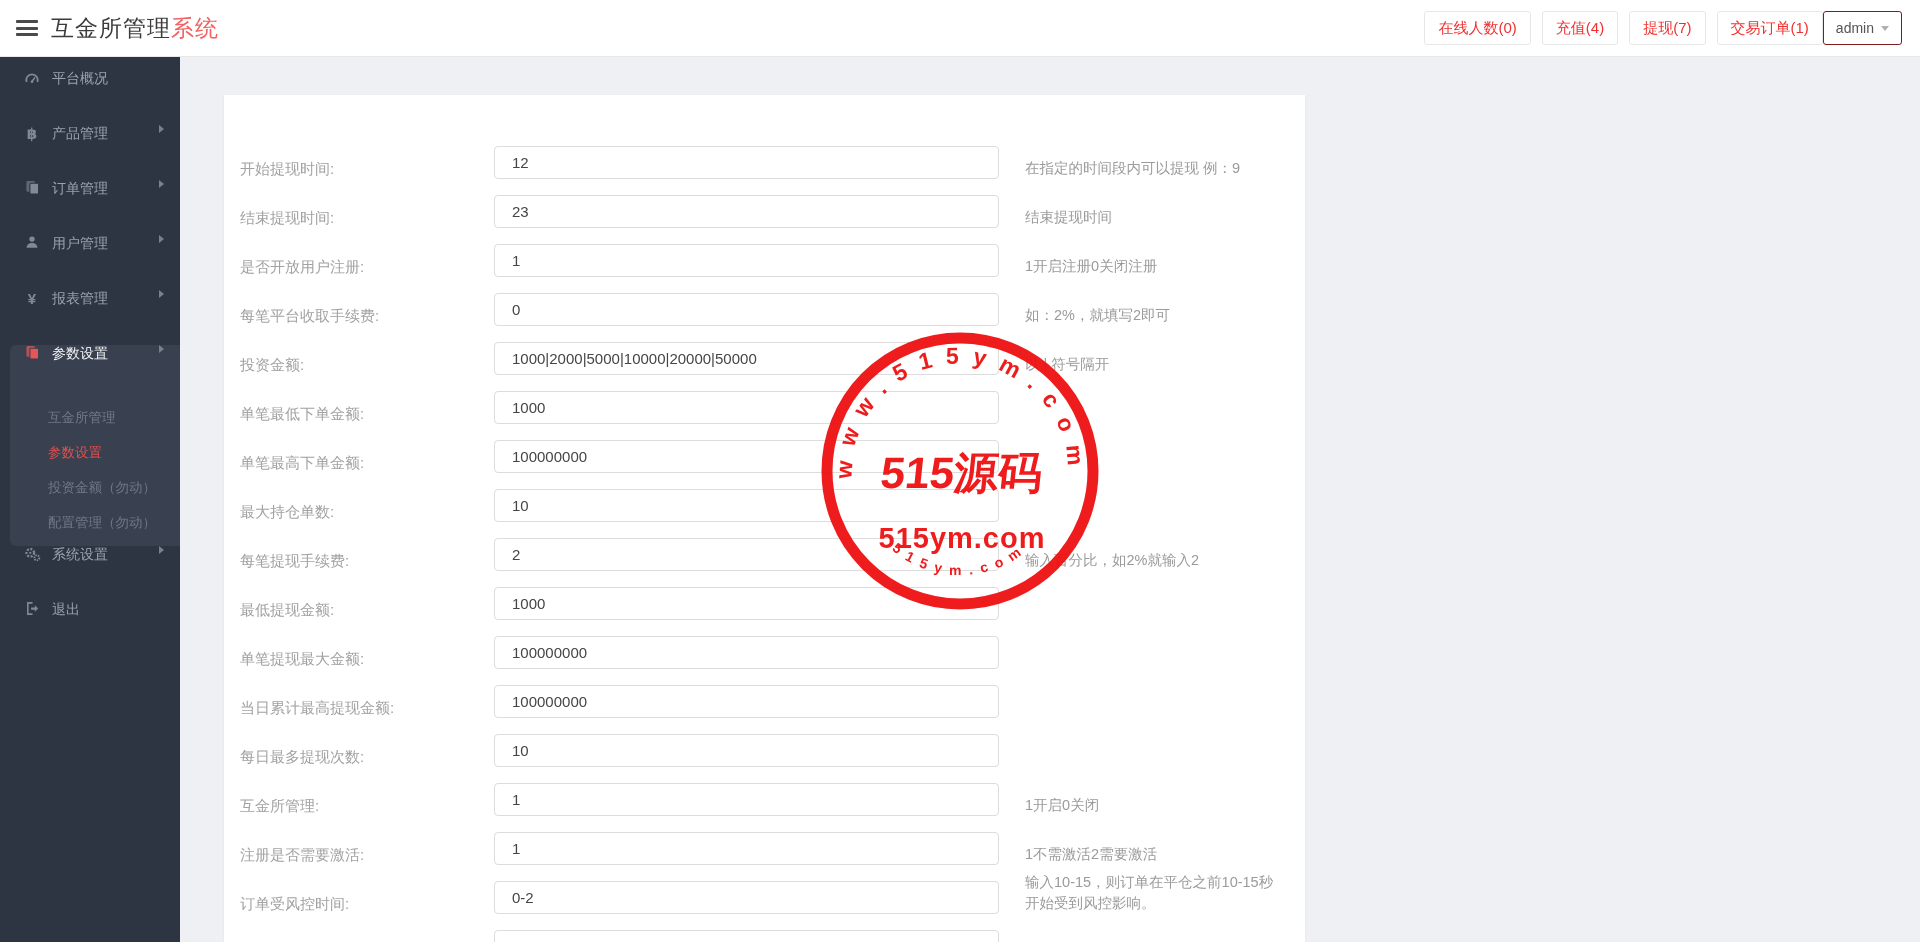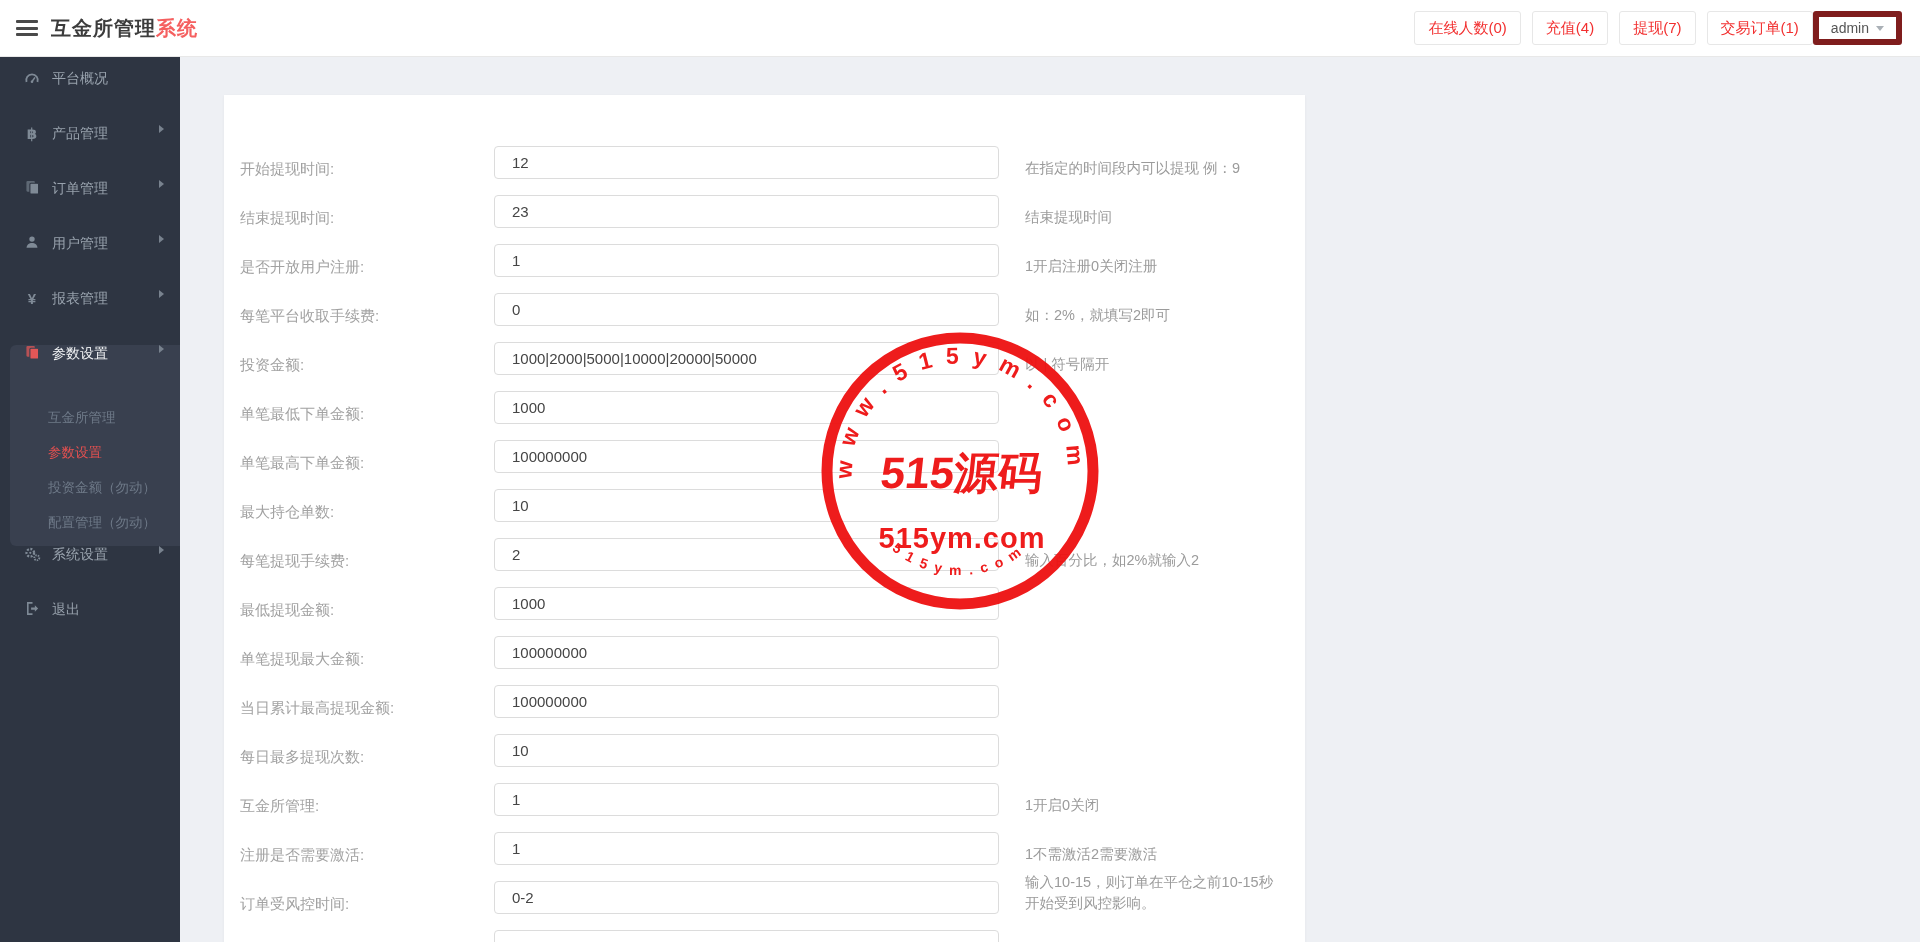--- a/index.html
+++ b/index.html
@@ -4,26 +4,26 @@
 <style>
   * { margin:0; padding:0; box-sizing:border-box; }
   html,body { width:1920px; height:942px; overflow:hidden; background:#eef0f4;
     font-family:"Liberation Sans","DejaVu Sans",sans-serif; }
 
   
   .header { position:fixed; top:0; left:0; right:0; height:57px; background:#fff;
     border-bottom:1px solid #e8e8e8; display:flex; align-items:center; z-index:20; }
   .burger { width:22px; margin:0 13px 0 16px; cursor:pointer; }
   .burger span { display:block; height:3px; background:#4a4a4a; margin:3.5px 0; border-radius:1px; }
-  .brand { font-size:20px; color:#3c3c3c; letter-spacing:1px;font-weight:bold; }
+  .brand { font-size:23px; color:#3c3c3c; letter-spacing:1px; }
   .brand .accent { color:#f56060; }
   .header-right { margin-left:auto; display:flex; align-items:center; padding-right:18px; }
   .stat-btn { border:1px solid #e7e7e7; border-radius:3px; background:#fff; color:#f23030;
     font-size:15px; height:34px; padding:0 13px; display:flex; align-items:center; cursor:pointer; }
-  .admin-btn { border:6px solid #7f1d1d; border-radius:3px; background:#fff; color:#555;
+  .admin-btn { border:1px solid #7f1d1d; border-radius:3px; background:#fff; color:#555;
     font-size:14px; height:34px; padding:0 12px; display:flex; align-items:center; gap:7px; cursor:pointer; }
   .caret-down { width:0; height:0; border-left:4px solid transparent; border-right:4px solid transparent;
     border-top:5px solid #aab0b6; }
 
   
   .sidebar { position:fixed; top:57px; left:0; bottom:0; width:180px; background:#2e3542;
     padding-top:13px; z-index:15; }
   .side-item { display:flex; align-items:flex-start; height:55px; padding:0 16px 0 22px;
     cursor:pointer; color:#98a2ad; font-size:14px; }
   .side-item .s-icon { width:20px; margin-right:10px; color:#7f8a96; display:flex;

